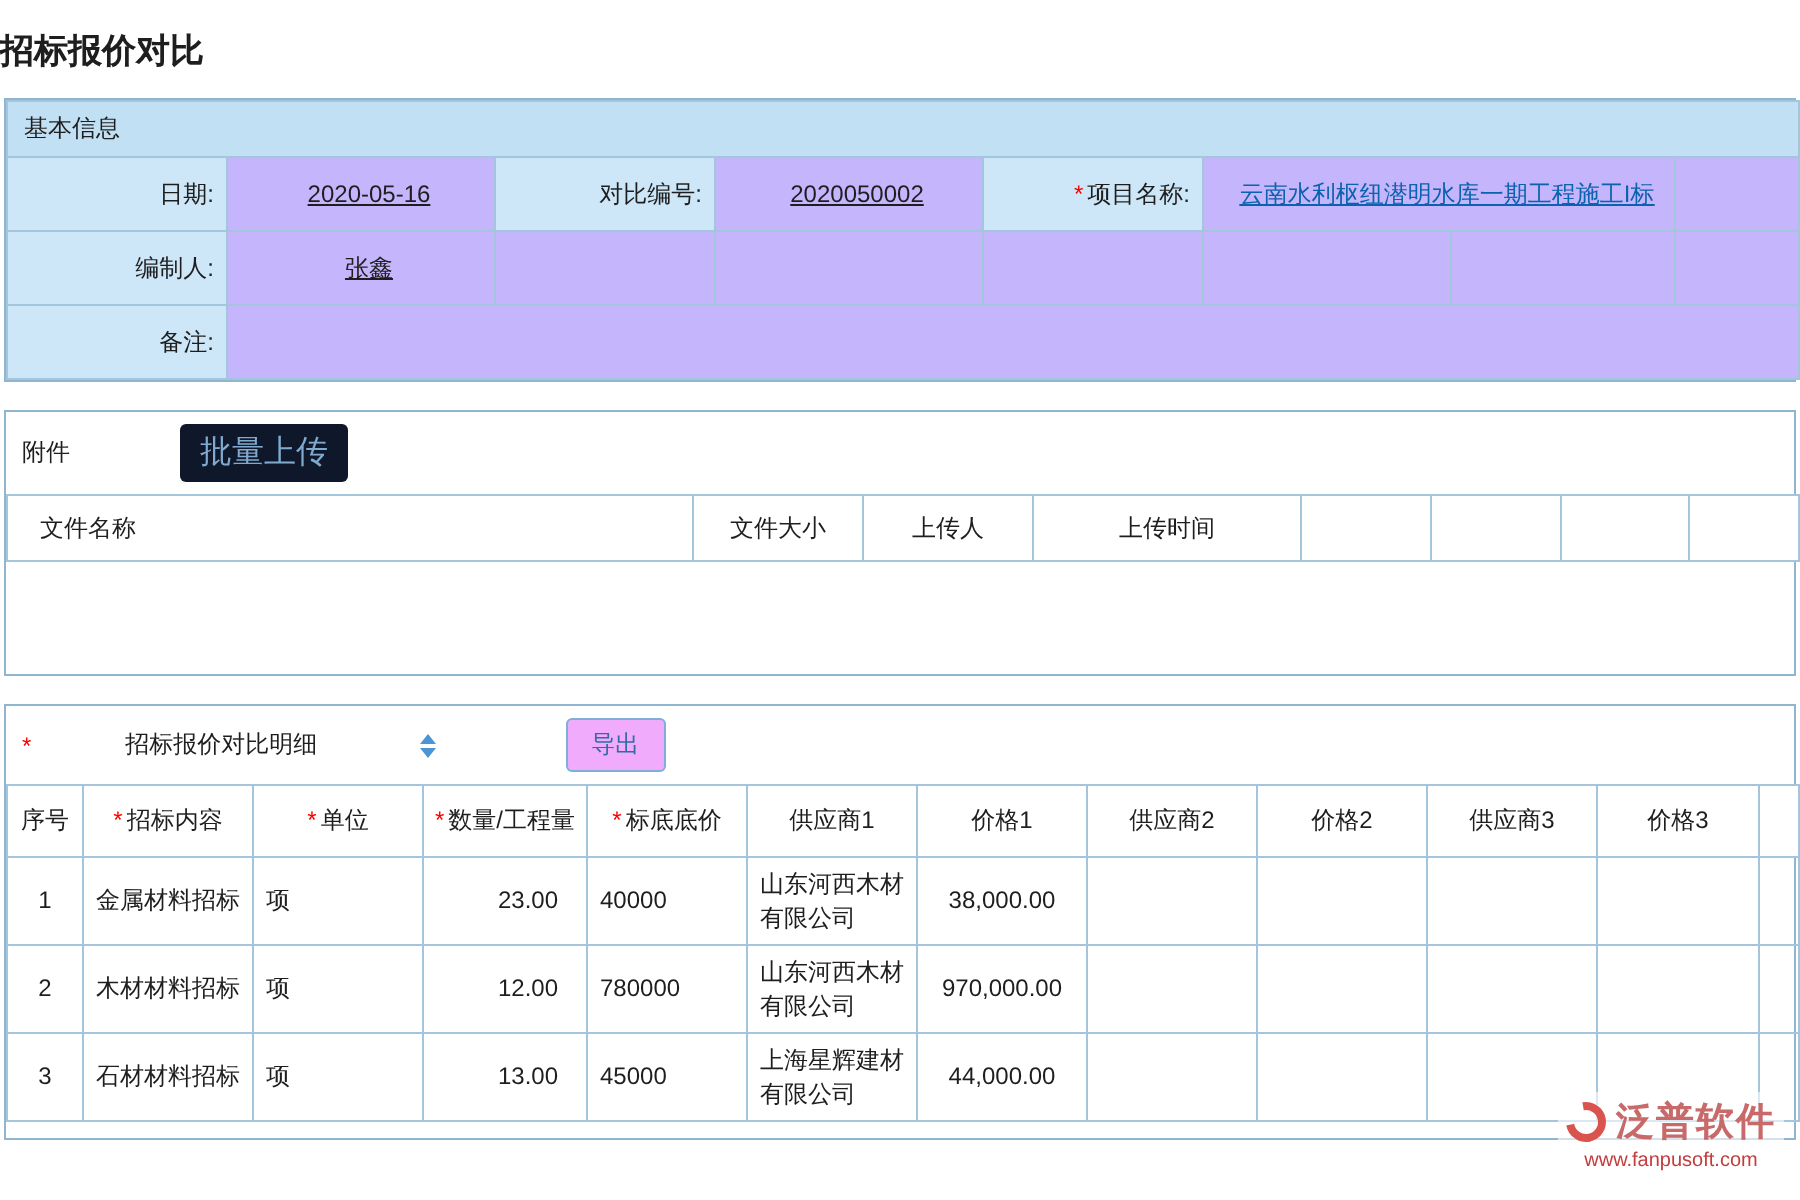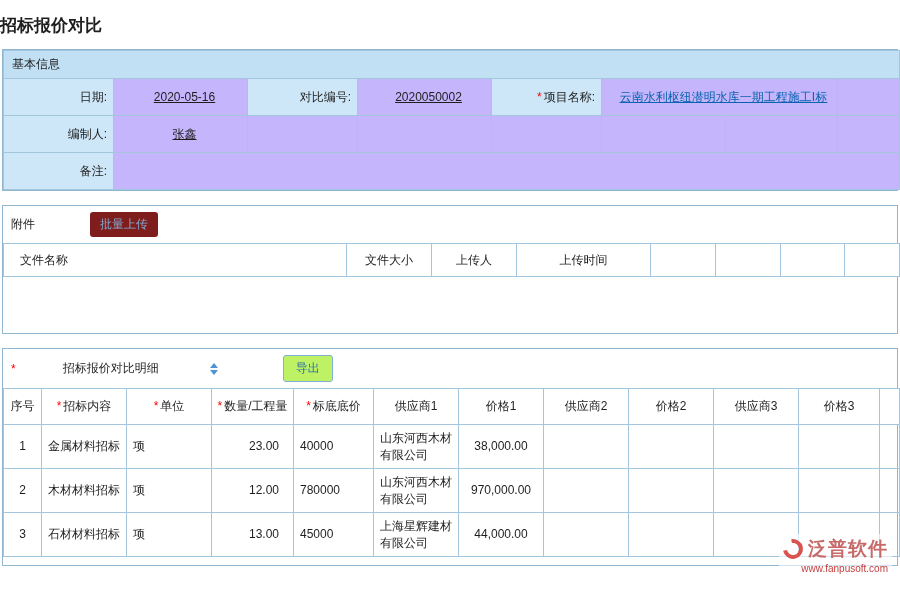--- a/index.html
+++ b/index.html
@@ -19,24 +19,24 @@
   
   .grid td { height: 37px; }
   .sec-hd { background: #C2E0F4; text-align: left; padding-left: 8px; height: 28px !important; }
   .lbl { background: #CDE7F8; text-align: right; padding-right: 6px; }
   .val { background: #c4b5fd; text-align: center; padding-left: 8px; text-decoration: underline; }
   a.link { color: #0B62AE; text-decoration: underline; cursor: pointer; }
   .req { color: #FF0000; margin-right: 2px; }
 
   
   .toolbar { display: flex; align-items: center; padding: 6px 8px; background: #fff; gap: 45px; }
-  .btn-soft { background: #7f1d1d; border: none; color: #7FA9CE; border-radius: 3px;
-              padding: 4px 10px; margin-left: 10px; font-size: 12px; cursor: pointer;
+  .btn-soft { background: #0f172a; border: none; color: #7FA9CE; border-radius: 3px;
+              padding: 4px 10px; margin-left: 10px; font-size: 16px; cursor: pointer;
               font-family: inherit; }
-  .btn { background: #bef264; border: 1px solid #7FAFD6; color: #2E6DA4; border-radius: 3px;
+  .btn { background: #f0abfc; border: 1px solid #7FAFD6; color: #2E6DA4; border-radius: 3px;
          padding: 4px 12px; margin-left: 14px; font-size: 12px; cursor: pointer;
          font-family: inherit; }
 
   
   .att-table th { height: 33px; font-weight: normal; text-align: center; background: #fff; }
   .att-table th.first { text-align: left; padding-left: 16px; }
   .att-empty { height: 56px; background: #fff; }
 
   
   .det-table th { height: 36px; font-weight: normal; text-align: center; background: #fff;
@@ -46,21 +46,21 @@
   .det-table td.l { text-align: left; }
   .det-table td.r { text-align: right; padding-right: 14px; }
   .det-strip { height: 8px; background: #fff; }
 
   .sort-icon { display: inline-flex; flex-direction: column; gap: 2px; margin: 0 6px; cursor: pointer; }
   .tri { width: 0; height: 0; border-left: 4px solid transparent; border-right: 4px solid transparent; }
   .tri.up { border-bottom: 5px solid #4D94D6; }
   .tri.down { border-top: 5px solid #4D94D6; }
 
   
-  .brand { position: absolute; right: 8px; bottom: 24px; text-align: right; background: rgba(255,255,255,0.6); padding: 2px 4px; }
+  .brand { position: absolute; right: 8px; bottom: 12px; text-align: center; background: rgba(255,255,255,0.6); padding: 2px 4px; }
   .brand-row { display: flex; align-items: center; justify-content: flex-end; gap: 5px; }
   .brand-icon { width: 20px; height: 20px; border: 4px solid #D9534F; border-left-color: transparent;
                 border-radius: 50%; display: inline-block; transform: rotate(35deg); }
   .brand-name { font-size: 19px; font-weight: bold; color: #C86A6A; letter-spacing: 1px; }
   .brand-url { font-size: 10px; color: #C43C3C; margin-top: 1px; cursor: pointer; }
 </style>
 </head>
 <body>
 
 <h1 class="page-title">招标报价对比</h1>

